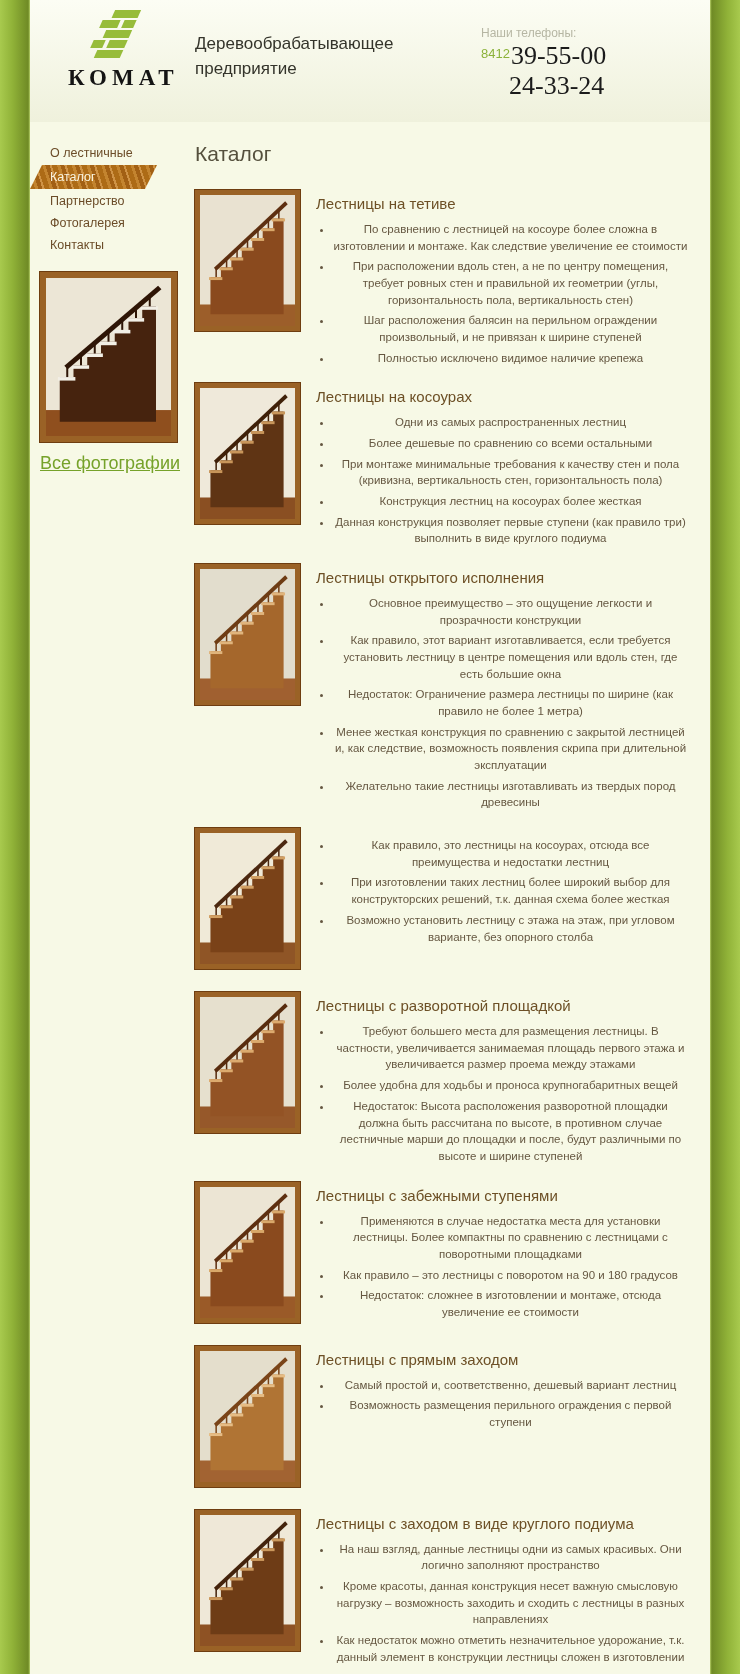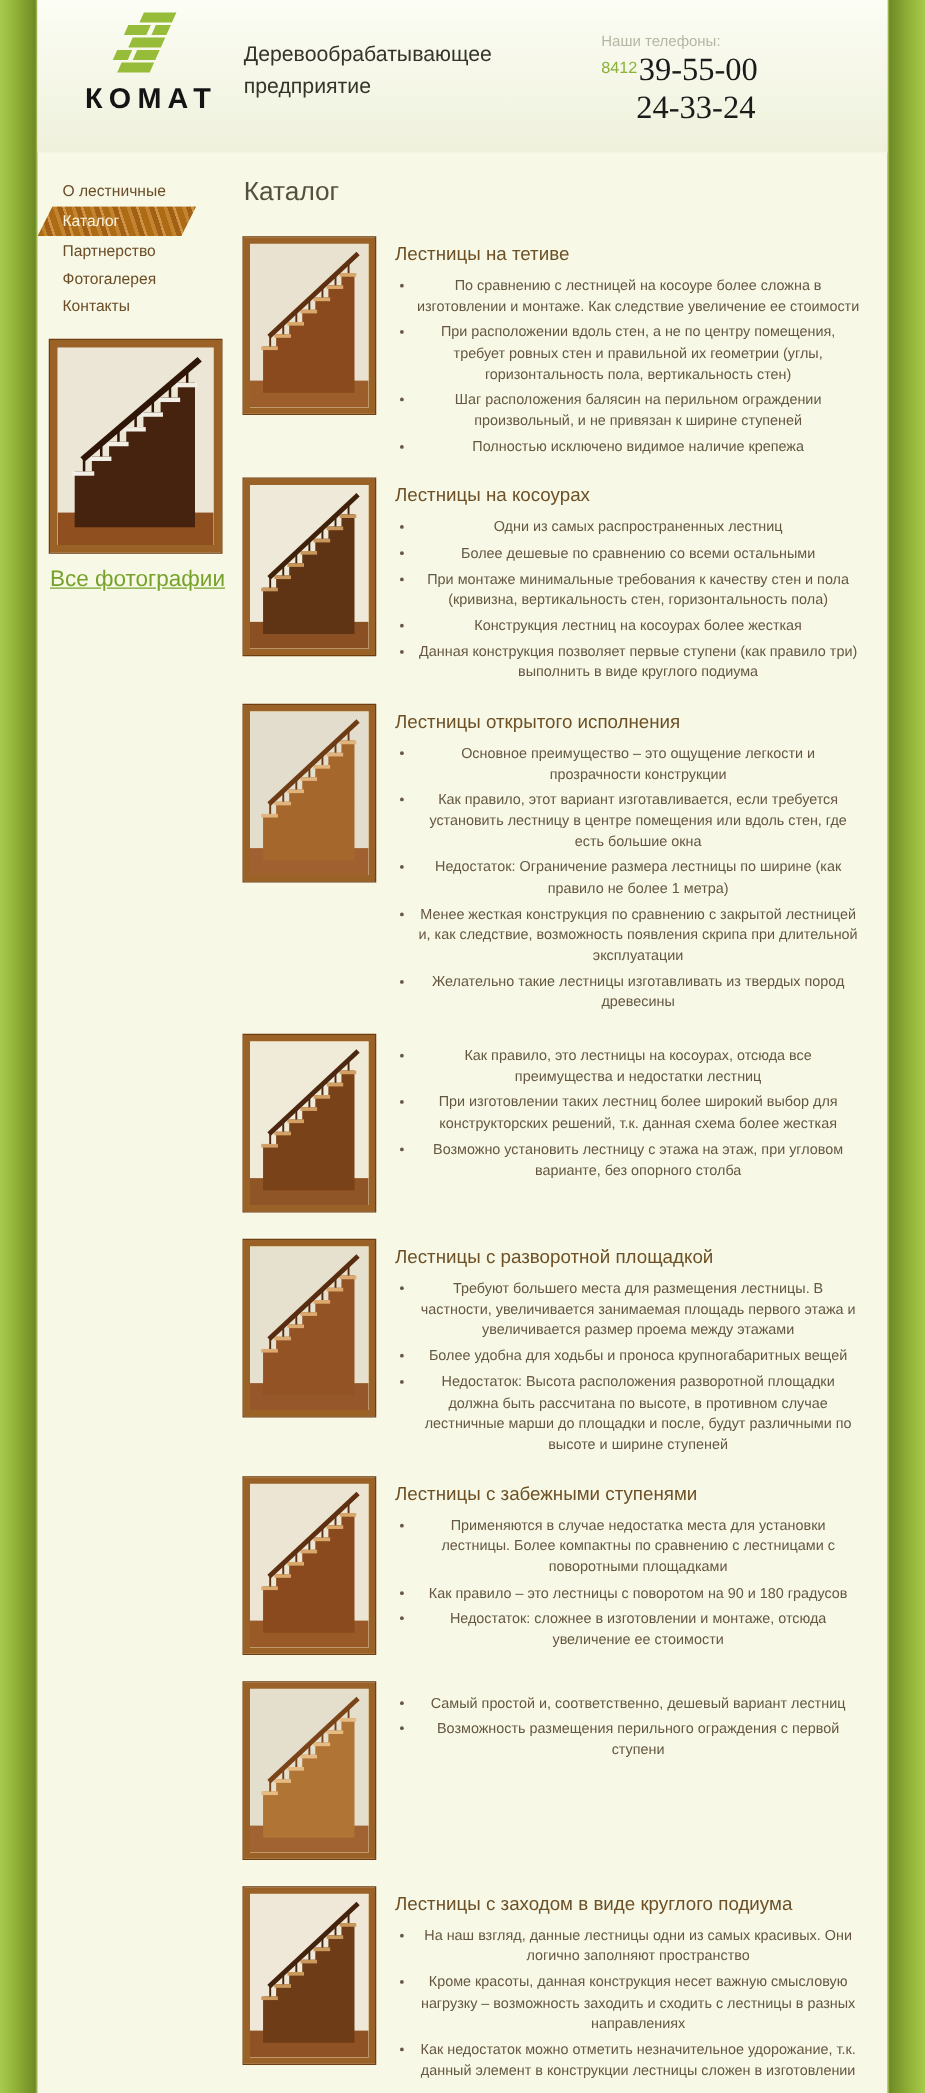--- a/index.html
+++ b/index.html
@@ -10,21 +10,21 @@
   }
   .page-wrap { display:flex; width:740px; min-height:1674px; margin:0 auto; }
   .edge { flex:0 0 30px; }
   .edge-left  { background:linear-gradient(90deg,#a8ca4e 0%,#90b238 42%,#6f8a25 94%,#b9d36b 100%); }
   .edge-right { background:linear-gradient(270deg,#a8ca4e 0%,#90b238 42%,#6f8a25 94%,#b9d36b 100%); }
   .content { flex:0 0 680px; width:680px; background:#f7f9e6; display:flex; flex-direction:column; }
 
   
   header { position:relative; flex:0 0 122px; height:122px;
            background:linear-gradient(#fcfdf4,#eff1dc); }
-  .logo { position:absolute; left:38px; top:8px; cursor:pointer; }
+  .logo { position:absolute; left:38px; top:8px; cursor:pointer;font-family:Liberation Serif, serif; }
   .logo-icon { display:block; margin-left:14px; }
   .logo-text { font-size:23px; font-weight:bold; letter-spacing:5px; color:#141414; margin-top:1px; }
   .tagline { position:absolute; left:165px; top:32px; font-size:17px; color:#34342b; line-height:1.45; }
   .phones { position:absolute; left:451px; top:26px; }
   .phones-label { font-size:12px; color:#b6b6a3; margin-bottom:1px; }
   .phone-line { display:flex; align-items:flex-start; }
   .phone-prefix { font-size:13px; color:#8cb23a; margin:5px 1px 0 0; }
   .phone-number { font-size:26px; color:#1b1b1b; line-height:1.15;font-family:Liberation Serif, serif; }
   .phone-line.second { margin-left:28px; }
 
@@ -346,20 +346,21 @@
                   <line x1="72" y1="24.5" x2="72" y2="34" stroke="#7a4418" stroke-width="1.6"></line>
                   <line x1="61" y1="34.6" x2="61" y2="44" stroke="#7a4418" stroke-width="1.6"></line>
                   <line x1="50" y1="44.699999999999996" x2="50" y2="54" stroke="#7a4418" stroke-width="1.6"></line>
                   <line x1="39" y1="54.8" x2="39" y2="64" stroke="#7a4418" stroke-width="1.6"></line>
                   <line x1="28" y1="64.9" x2="28" y2="74" stroke="#7a4418" stroke-width="1.6"></line>
                   <line x1="17" y1="75" x2="17" y2="84" stroke="#7a4418" stroke-width="1.6"></line>
                   <line x1="91" y1="8" x2="16" y2="76" stroke="#7a4418" stroke-width="4"></line>
                 </svg>
               </div>
               <div class="sec-text">
+                <h2>Лестницы с прямым заходом</h2>
                 <ul>
                   <li>Самый простой и, соответственно, дешевый вариант лестниц</li>
                   <li>Возможность размещения перильного ограждения с первой ступени</li>
                 </ul>
               </div>
             </div>
             <div class="section">
               <div class="photo photo-frame">
                 <svg viewBox="0 0 100 134" preserveAspectRatio="none">
                   <rect width="100" height="134" fill="#efe8d8"></rect>

